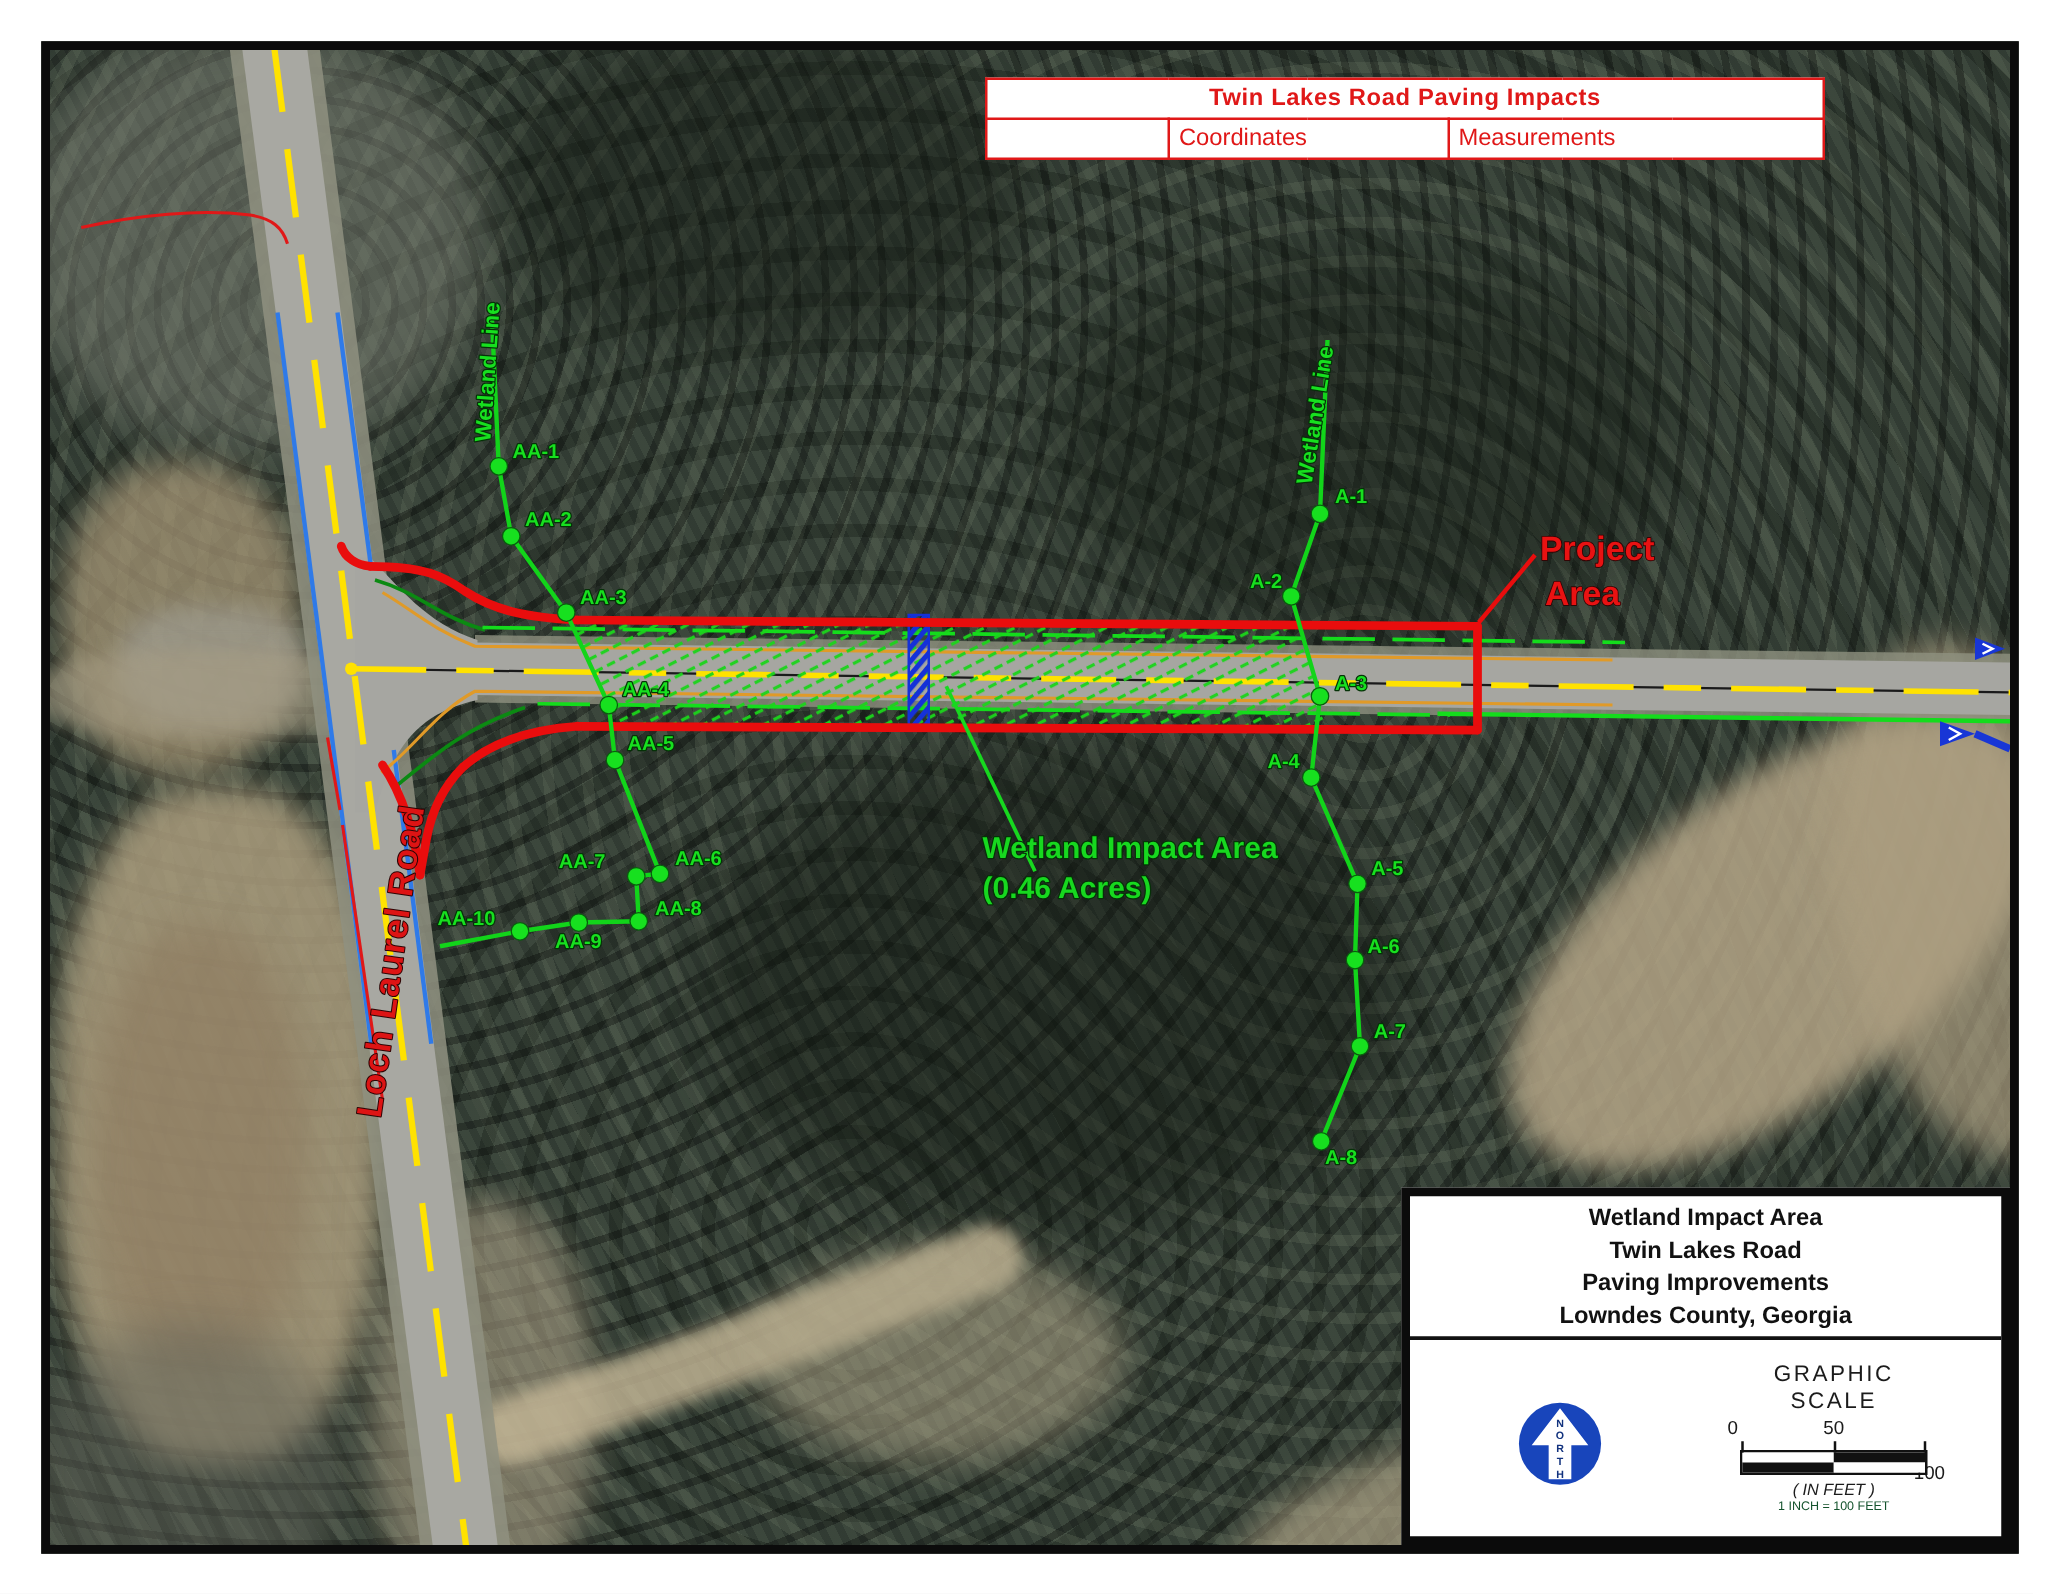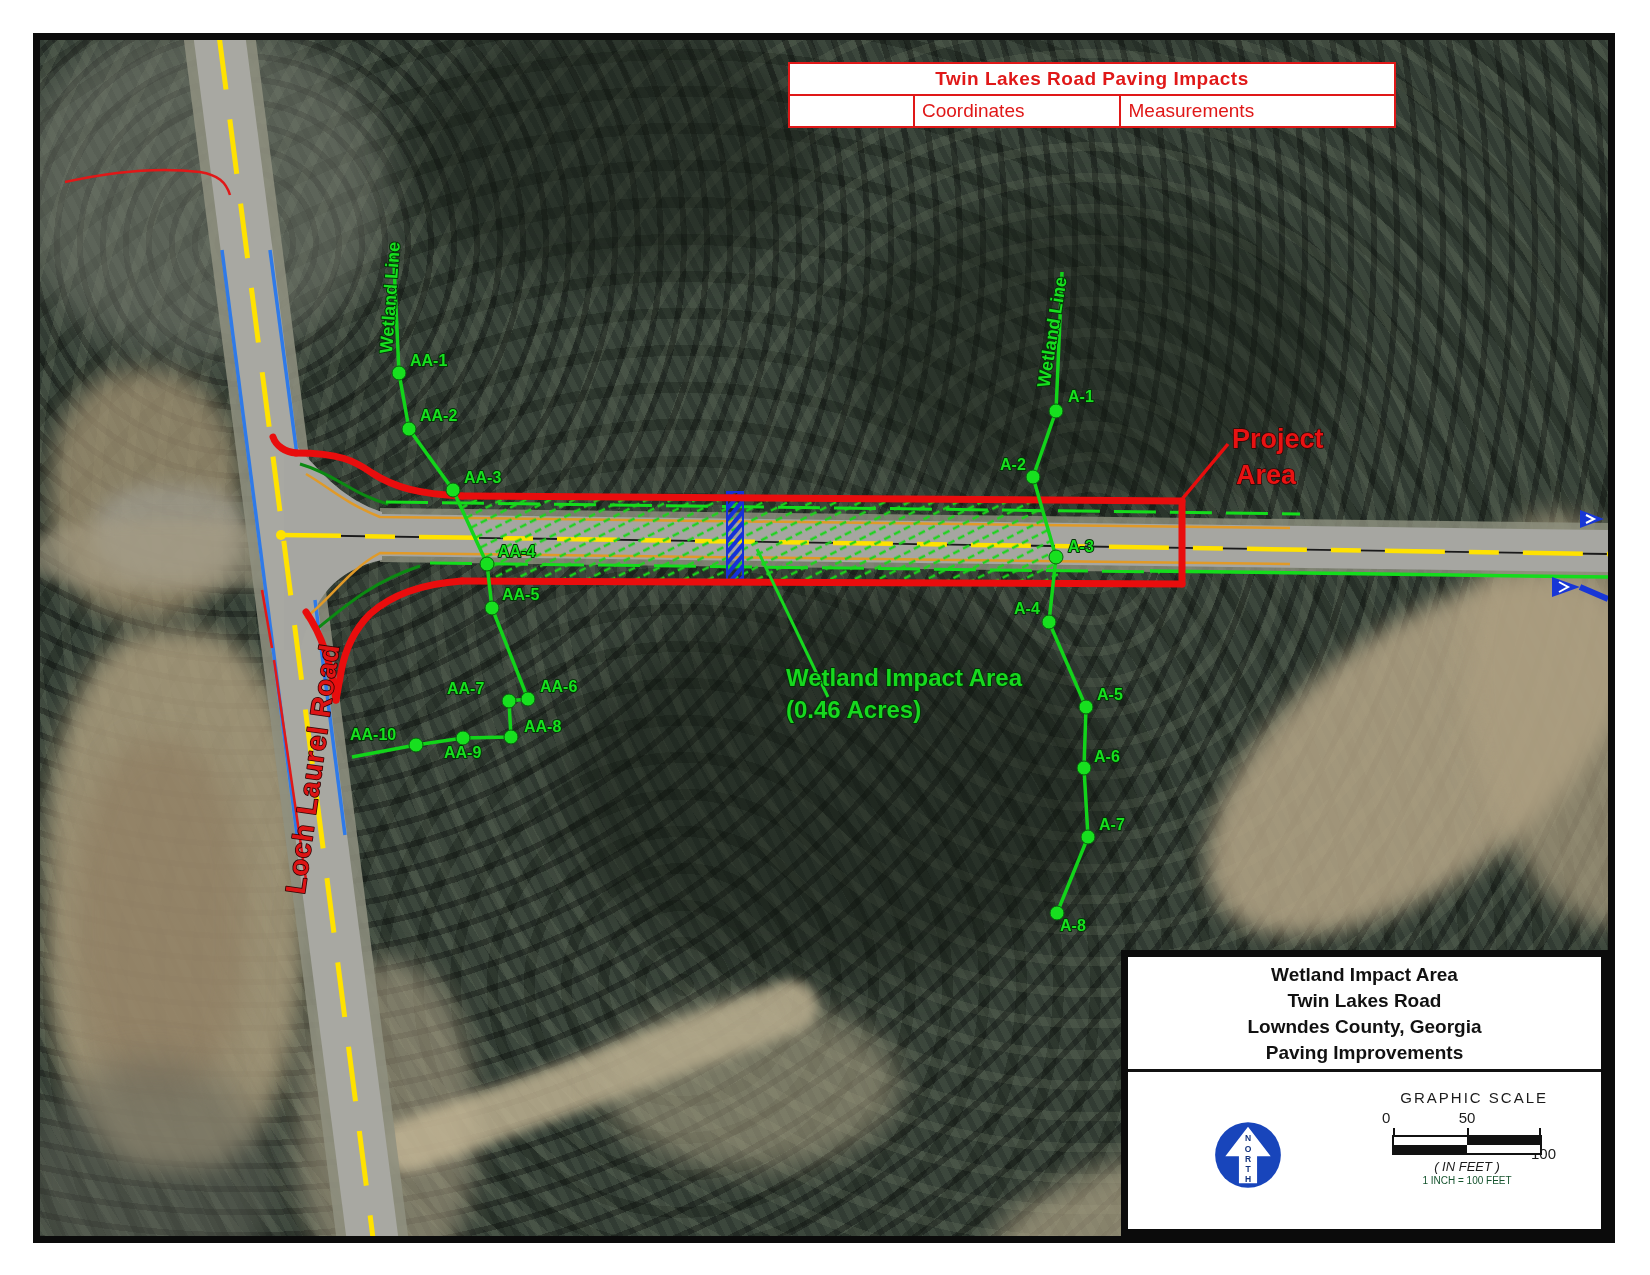--- a/index.html
+++ b/index.html
@@ -14,34 +14,34 @@
        repeating-radial-gradient(circle at 67% 43%, rgba(116,128,106,.22) 0 9px, rgba(0,0,0,0) 9px 31px),
        repeating-radial-gradient(circle at 41% 79%, rgba(14,20,14,.30) 0 11px, rgba(0,0,0,0) 11px 37px),
        repeating-linear-gradient(63deg, rgba(74,86,68,.20) 0 7px, rgba(24,30,24,.20) 7px 13px);}
   .patch{position:absolute;pointer-events:none;}
   svg.overlay{position:absolute;left:0;top:0;z-index:5;}
   .svg-label{font-family:"Liberation Sans", sans-serif;}
   .halo-green{paint-order:stroke;stroke:#053207;stroke-width:2px;stroke-linejoin:round;}
   .halo-red{paint-order:stroke;stroke:#320505;stroke-width:1.4px;stroke-linejoin:round;}
 
   
-  .impacts-table{position:absolute;left:748px;top:22px;width:608px;z-index:10;
+  .impacts-table{position:absolute;left:748px;top:22px;width:672px;z-index:10;
       border-collapse:collapse;background:#ffffff;color:#e01818;font-size:19px;line-height:1.15;}
   .impacts-table td{border:2px solid #e01818;padding:2px 7px;height:26px;white-space:nowrap;}
   .impacts-table .t-title{text-align:center;font-weight:bold;letter-spacing:.5px;}
   .impacts-table .c{text-align:center;}
 
   
   .title-block{position:absolute;right:0;bottom:0;width:487px;height:286px;z-index:10;
       border:7px solid #0b0b0b;background:#ffffff;box-sizing:border-box;color:#111;}
   .tb-titles{padding-top:5px;text-align:center;font-weight:bold;font-size:19px;line-height:26px;}
   .tb-rule{border:0;border-top:3px solid #111;margin:3px 0 0 0;}
   .north-icon{position:absolute;left:86px;top:164px;width:68px;height:68px;}
   .scale-group{position:absolute;left:258px;top:132px;width:162px;text-align:center;}
-  .scale-title{font-size:15px;letter-spacing:2px;color:#1b1b1b;text-align:right;}
+  .scale-title{font-size:18px;letter-spacing:2px;color:#1b1b1b;}
   .scale-nums{position:relative;height:18px;margin-top:3px;font-size:15px;color:#1b1b1b;}
   .scale-nums .n0{position:absolute;left:-4px;top:0;}
   .scale-nums .n50{position:absolute;left:50%;top:0;transform:translateX(-50%);}
   .scale-nums .n100{position:absolute;right:-8px;top:0;margin-top:36px;}
   .scale-bar{position:relative;width:150px;height:20px;margin:8px auto 0 auto;border:2px solid #111;box-sizing:border-box;}
   .scale-bar .tick{position:absolute;top:-9px;width:2px;height:9px;background:#111;}
   .sb-row{display:flex;height:8px;}
   .sb-seg{flex:1 1 50%;}
   .sb-black{background:#111;} .sb-white{background:#fff;}
   .scale-units{margin-top:4px;font-size:13px;color:#1b1b1b;font-style:italic;}
@@ -227,22 +227,22 @@
           <td colspan="2">Coordinates</td>
           <td colspan="3">Measurements</td>
         </tr>
       </tbody>
         </table>
 
       <div class="title-block">
         <div class="tb-titles">
           <div>Wetland Impact Area</div>
           <div>Twin Lakes Road</div>
+          <div>Paving Improvements</div>
           <div>Lowndes County, Georgia</div>
-          <div>Paving Improvements</div>
         </div>
         <hr class="tb-rule">
 
         <svg class="north-icon" viewBox="0 0 60 60">
           <circle cx="30" cy="30" r="29" fill="#1845bb"></circle>
           <polygon points="30,5 10,31 22,31 22,55 38,55 38,31 50,31" fill="#ffffff"></polygon>
           <g font-family="Liberation Sans, sans-serif" font-size="7.5" fill="#12327e" text-anchor="middle" font-weight="bold">
             <text x="30" y="18">N</text>
             <text x="30" y="27">O</text>
             <text x="30" y="36">R</text>

